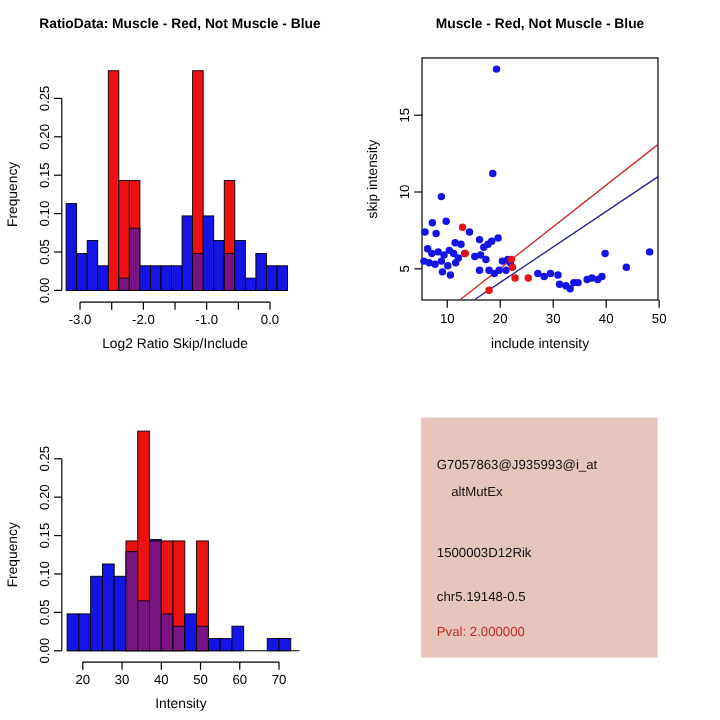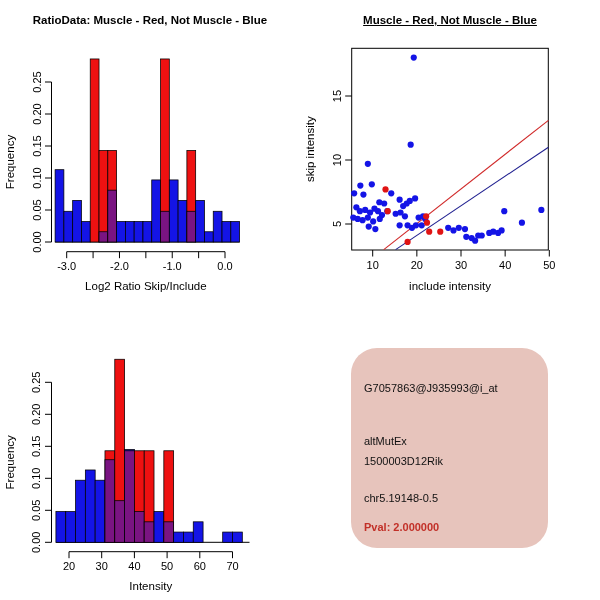--- a/index.html
+++ b/index.html
@@ -1,31 +1,31 @@
 <!DOCTYPE html>
 <html><head>
 <meta charset="utf-8">
 <style>
   html,body{margin:0;padding:0;background:#ffffff;}
   #canvas{position:relative;width:600px;height:600px;background:#ffffff;overflow:hidden;
           font-family:"Liberation Sans",sans-serif;}
   .chart-title{position:absolute;width:300px;text-align:center;font-size:11.5px;font-weight:bold;
                color:#000;white-space:nowrap;}
   svg.quad{position:absolute;width:300px;height:300px;}
-  #info-panel{position:absolute;left:351px;top:348px;width:197px;height:200px;background:#E7C4BC;border-radius:26px;}
+  #info-panel{position:absolute;left:351px;top:348px;width:197px;height:200px;background:#E7C4BC;}
   .info-line{position:absolute;left:13px;font-size:11px;color:#111;white-space:nowrap;}
   .info-line.pval{color:#C23028;}
 </style>
 </head>
 <body>
 
 <div id="canvas">
 
   <div class="chart-title" style="left:0;top:14px;">RatioData: Muscle - Red, Not Muscle - Blue</div>
-  <div class="chart-title" style="left:300px;top:14px;text-decoration:underline;">Muscle - Red, Not Muscle - Blue</div>
+  <div class="chart-title" style="left:300px;top:14px;">Muscle - Red, Not Muscle - Blue</div>
 
   <svg id="c0" class="quad" style="left:0;top:0;" viewBox="0 0 300 300">
       <line x1="55.1" y1="242" x2="239.7" y2="242" stroke="#000" stroke-width="1"></line>
       <rect x="55.090599999999995" y="169.68" width="8.786205" height="72.32" fill="#1414E6" stroke="#000" stroke-width="0.75"></rect>
       <rect x="63.876805" y="211.28" width="8.786205" height="30.72" fill="#1414E6" stroke="#000" stroke-width="0.75"></rect>
       <rect x="72.66301" y="200.4" width="8.786205" height="41.599999999999994" fill="#1414E6" stroke="#000" stroke-width="0.75"></rect>
       <rect x="81.44921499999998" y="221.52" width="8.786205" height="20.47999999999999" fill="#1414E6" stroke="#000" stroke-width="0.75"></rect>
       <rect x="90.23541999999999" y="58.96000000000001" width="8.786205" height="183.04" fill="#EE1111" stroke="#000" stroke-width="0.75"></rect>
       <rect x="99.021625" y="150.48000000000002" width="8.786205" height="91.51999999999998" fill="#EE1111" stroke="#000" stroke-width="0.75"></rect>
       <rect x="99.021625" y="231.76" width="8.786205" height="10.240000000000009" fill="#7A1482" stroke="#000" stroke-width="0.75"></rect>
@@ -213,19 +213,19 @@
       <line x1="45" y1="114.30000000000001" x2="51.5" y2="114.30000000000001" stroke="#000" stroke-width="1"></line>
       <text x="40.5" y="114.30000000000001" text-anchor="middle" font-size="11" font-family="&quot;Liberation Sans&quot;, sans-serif" fill="#000" font-weight="normal" transform="rotate(-90 40.5 114.30000000000001)">0.20</text>
       <line x1="45" y1="82.30000000000001" x2="51.5" y2="82.30000000000001" stroke="#000" stroke-width="1"></line>
       <text x="40.5" y="82.30000000000001" text-anchor="middle" font-size="11" font-family="&quot;Liberation Sans&quot;, sans-serif" fill="#000" font-weight="normal" transform="rotate(-90 40.5 82.30000000000001)">0.25</text>
       <text x="150.75" y="290" text-anchor="middle" font-size="11.5" font-family="&quot;Liberation Sans&quot;, sans-serif" fill="#000" font-weight="normal">Intensity</text>
       <text x="14" y="162.3" text-anchor="middle" font-size="11.5" font-family="&quot;Liberation Sans&quot;, sans-serif" fill="#000" font-weight="normal" transform="rotate(-90 14 162.3)">Frequency</text>
     </svg>
 
   <div id="info-panel">
     <div class="info-line" style="top:34px;">G7057863@J935993@i_at</div>
-    <div class="info-line" style="top:87px;">altMutEx</div>
+    <div class="info-line" style="top:56px;margin-left:12px;">altMutEx</div>
     <div class="info-line" style="top:107px;">1500003D12Rik</div>
     <div class="info-line" style="top:144px;">chr5.19148-0.5</div>
-    <div class="info-line pval" style="top:173px;font-weight:bold;">Pval: 2.000000</div>
+    <div class="info-line pval" style="top:173px;">Pval: 2.000000</div>
   </div>
 
 </div>
 
 </body></html>

